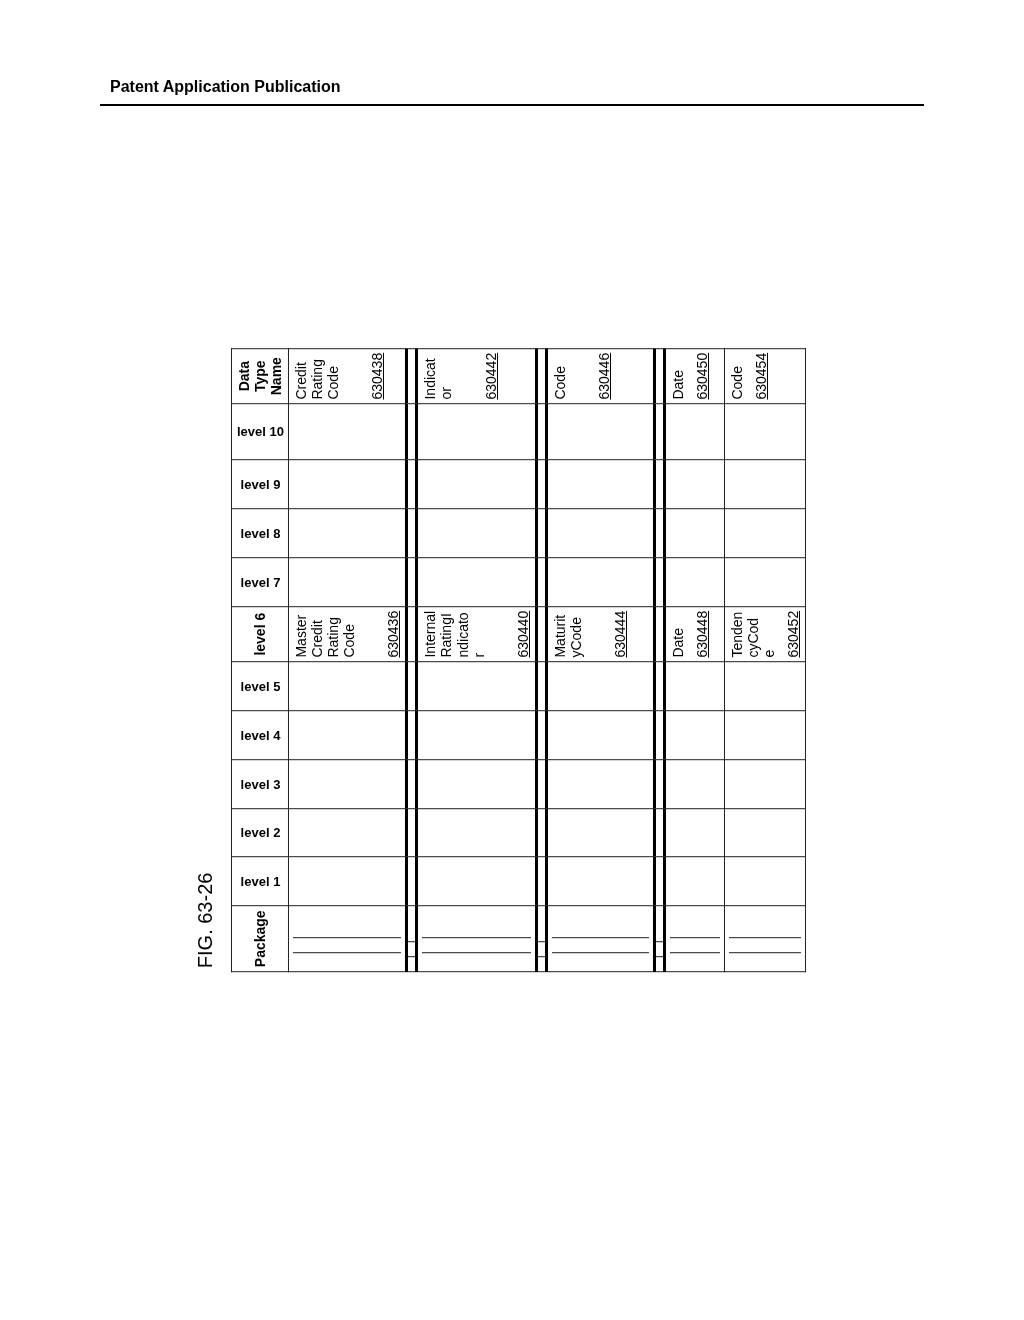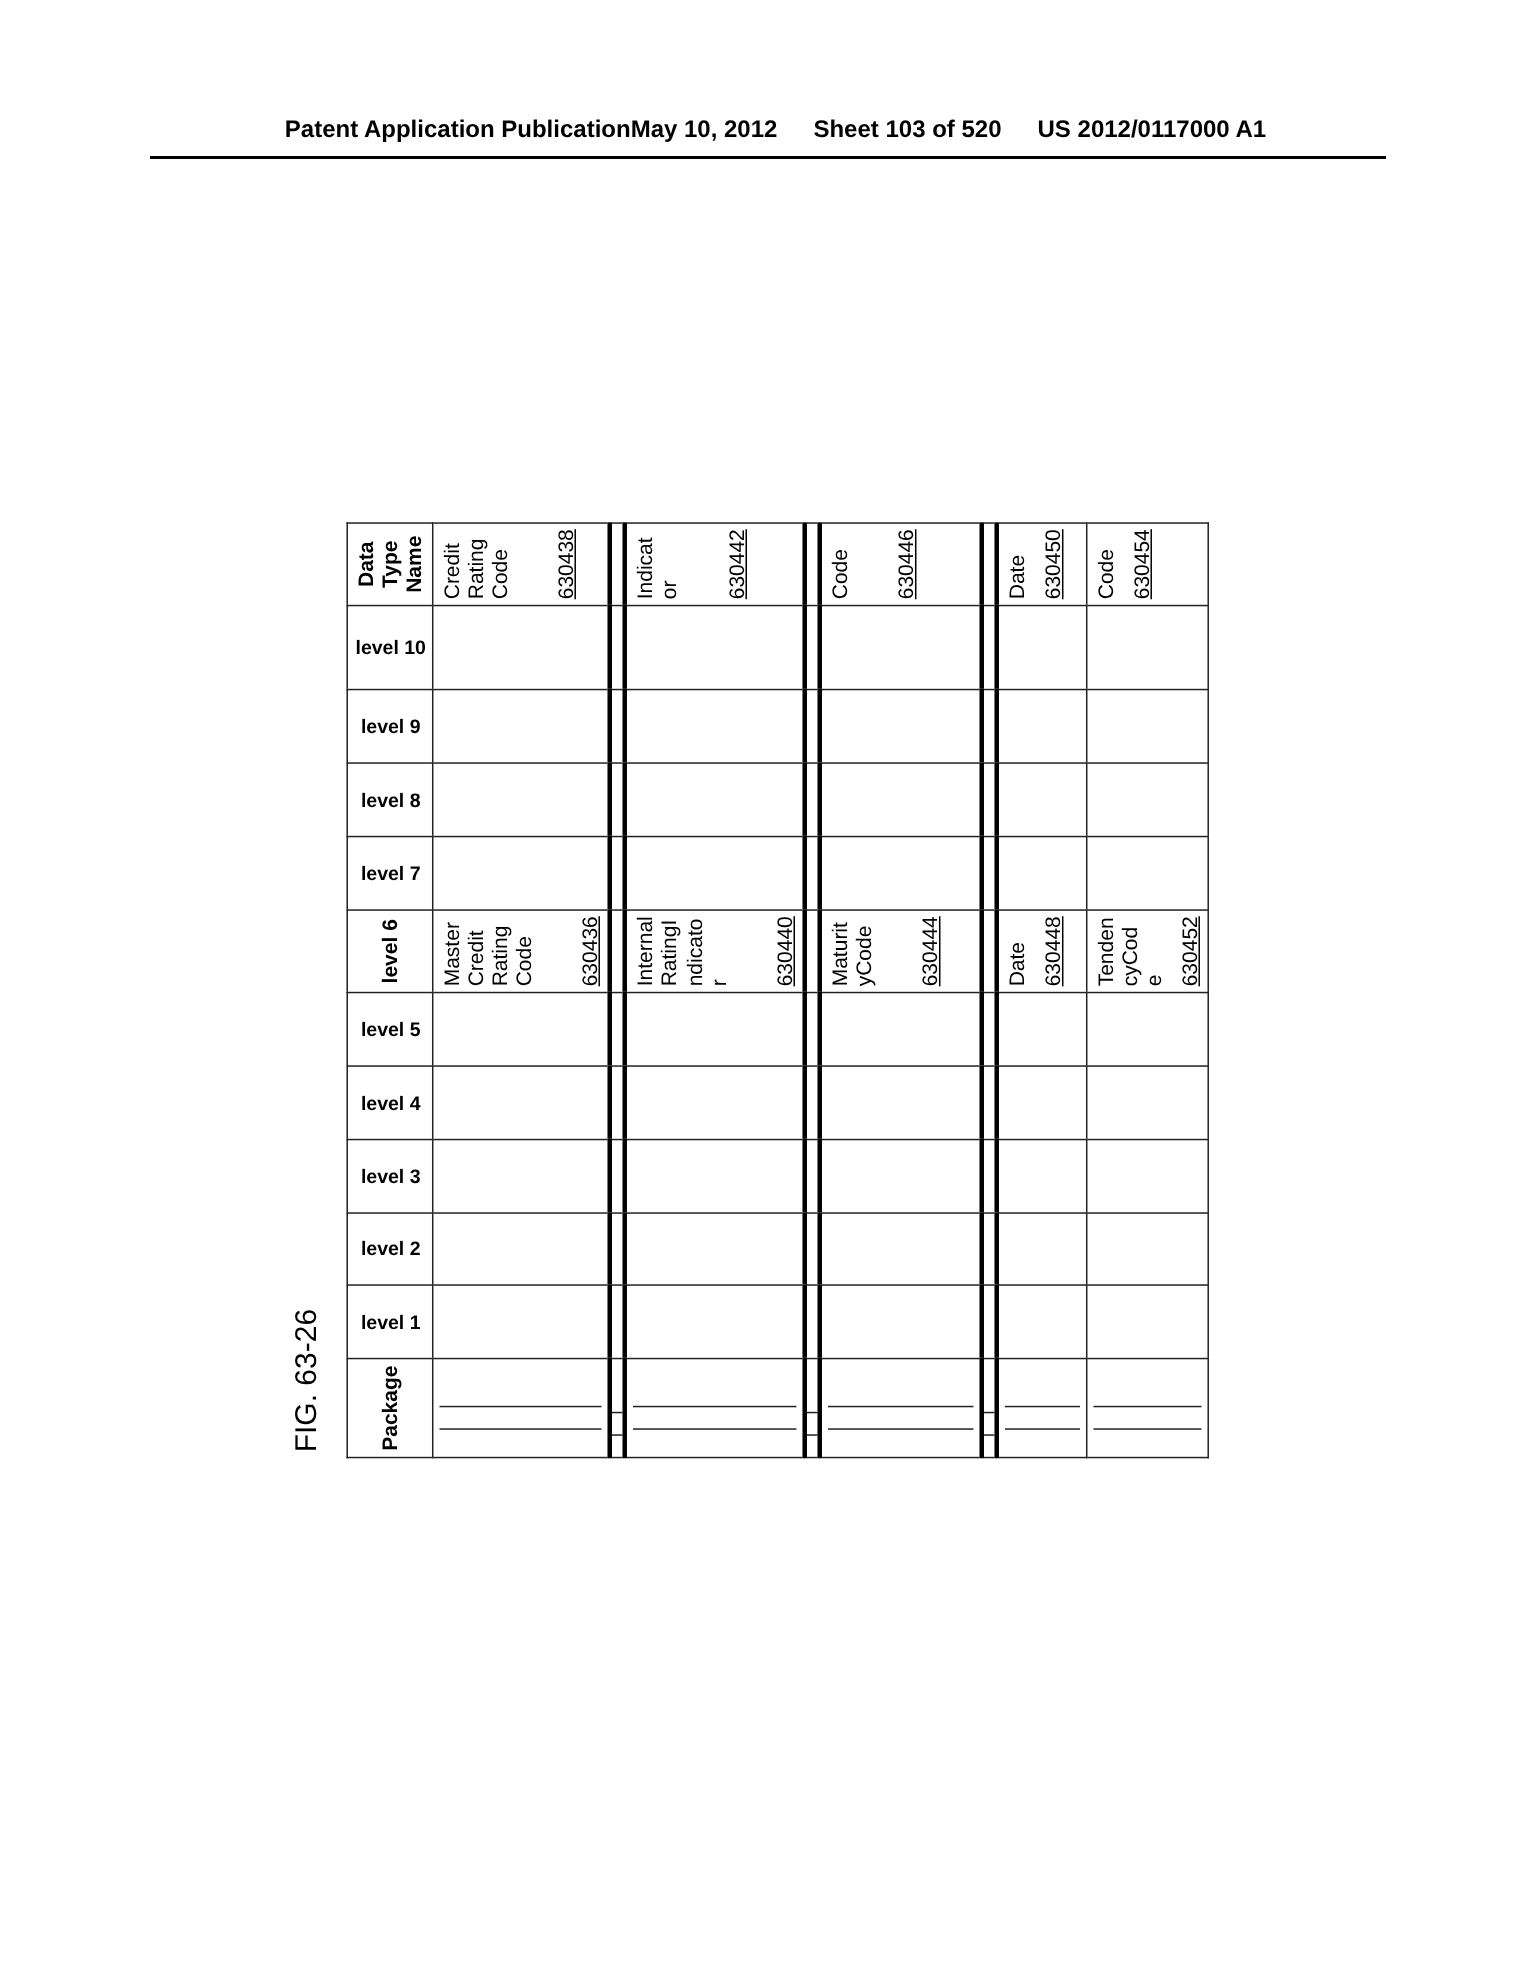--- a/index.html
+++ b/index.html
@@ -14,21 +14,21 @@
 
   .page-header {
     position: absolute;
     top: 78px;
     left: 0;
     right: 0;
     display: flex;
     font-size: 16px;
     font-weight: bold;
     padding: 0 100px 8px 110px;
-    justify-content: center;
+    justify-content: flex-start;
   }
   .page-header .right {
     display: flex;
     gap: 24px;
   }
   .hr {
     position: absolute;
     top: 104px;
     left: 100px;
     right: 100px;
@@ -109,25 +109,20 @@
     border-top: 3px solid #000;
     border-bottom: 3px solid #000;
     padding: 0;
   }
 </style>
 </head>
 <body>
 
 <div class="page-header">
   <span>Patent Application Publication</span>
-  <span class="right">
-    <span>May 10, 2012</span>
-    <span>Sheet 103 of 520</span>
-    <span>US 2012/0117000 A1</span>
-  </span>
 </div>
 <div class="hr"></div>
 
 <div class="fig-wrap">
   <div class="fig-title">FIG. 63-26</div>
 
   <table class="fig">
     <thead>
       <tr>
         <th class="pkg">Package</th>

